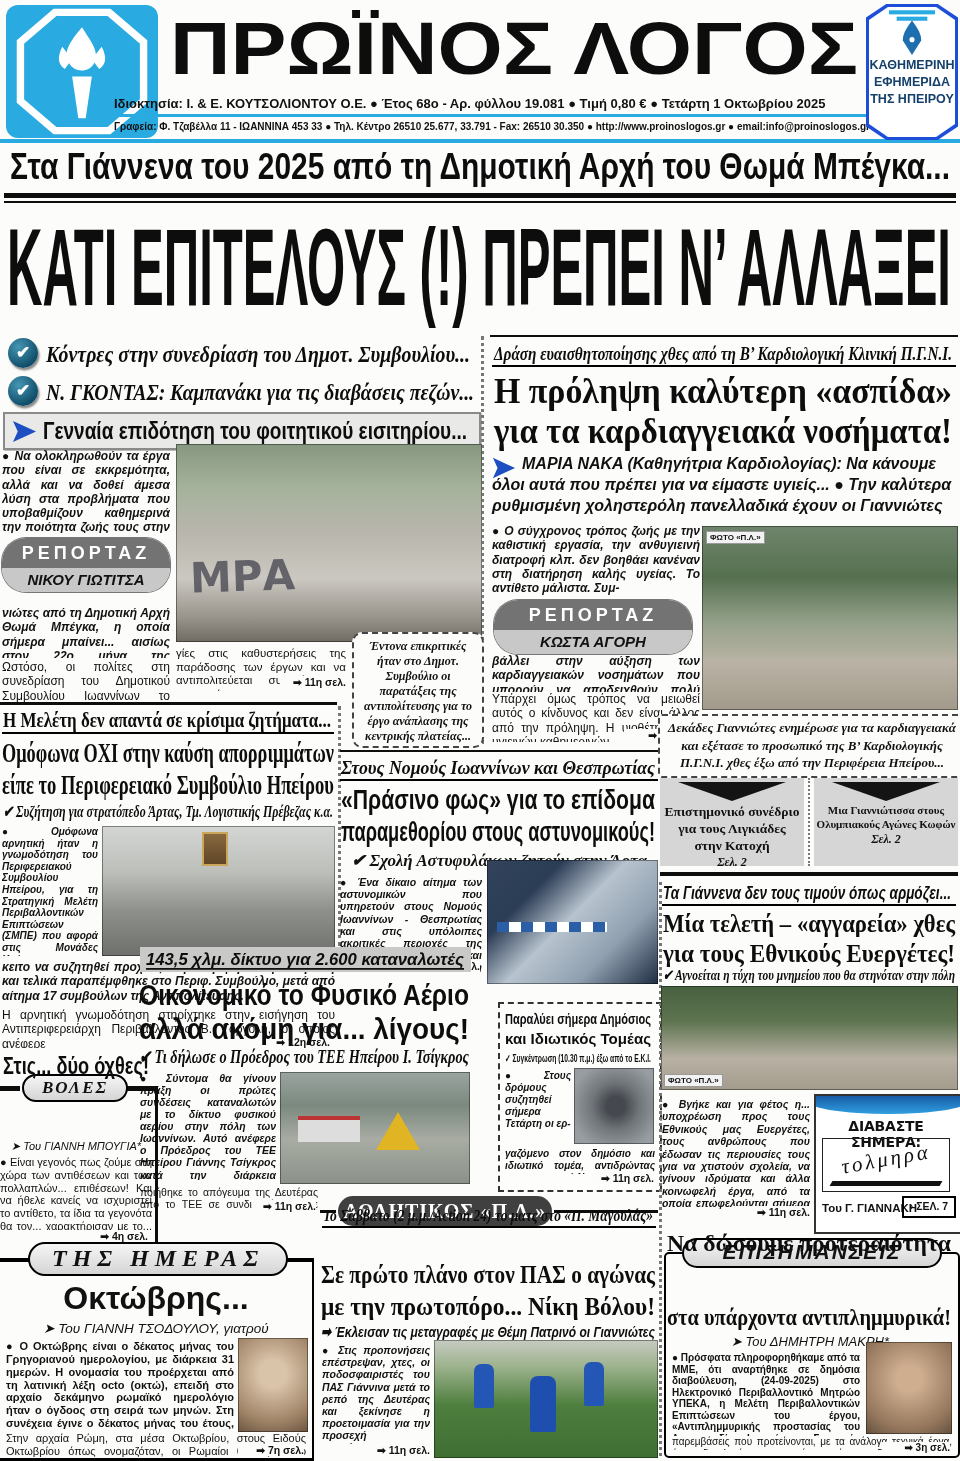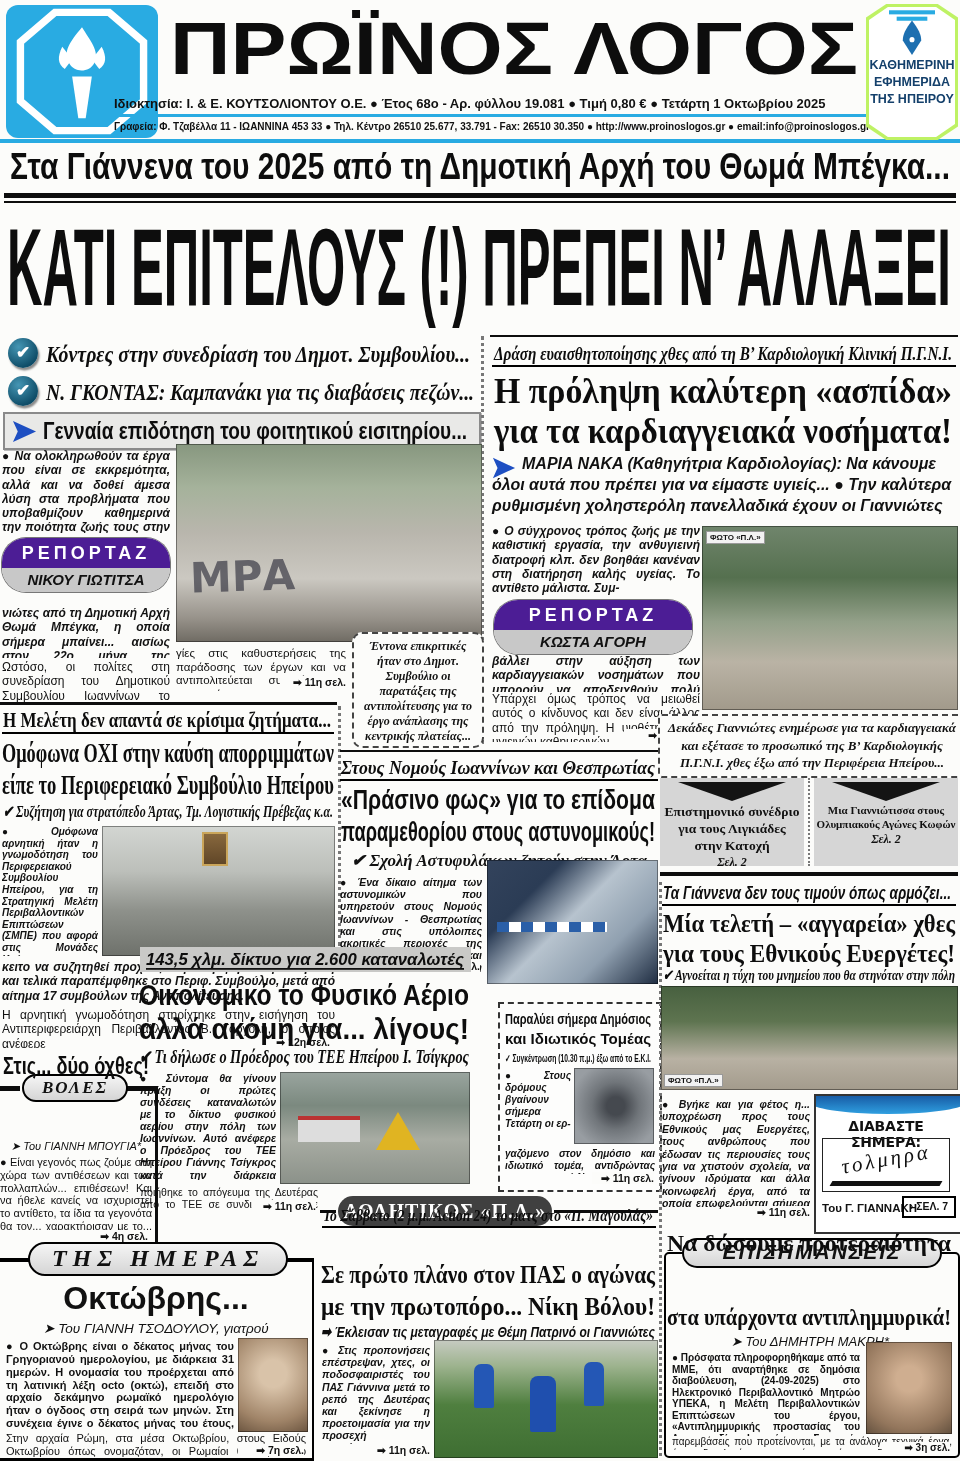--- a/index.html
+++ b/index.html
@@ -14,21 +14,21 @@
   svg text{fill:#0d0d0d}
   .st text{font-family:"Liberation Sans",sans-serif}
   .rt text{font-family:"Liberation Serif",serif}
   .ku{border-bottom:2px solid #000}
   .dotv{position:absolute;border-left:3px dotted #777}
   .rule{position:absolute;background:#0d0d0d}
   .photo{position:absolute;box-shadow:inset 0 0 0 1px rgba(0,0,0,.4)}
   .ptag{position:absolute;background:#f2f2f2;font-size:8px;font-weight:bold;padding:0 3px;border:1px solid #999;line-height:11px}
   .chk{position:absolute;width:30px;height:30px;border-radius:50%;background:radial-gradient(circle at 35% 30%,#4596b4,#0f4d68 72%);color:#fff;text-align:center;line-height:30px;font-size:17px;font-weight:bold;box-shadow:1.5px 2.5px 2px rgba(0,0,0,.45)}
   .rep{position:absolute;border-radius:24px;overflow:hidden;text-align:center;box-shadow:0 0 0 1px #777}
-  .rep .rt1{background:#4c1d95;color:#fff;font-weight:bold;letter-spacing:4px;font-size:18px;padding:5px 0 4px}
+  .rep .rt1{background:#737373;color:#fff;font-weight:bold;letter-spacing:4px;font-size:18px;padding:5px 0 4px}
   .rep .rt2{background:#c8c8c8;font-weight:bold;font-style:italic;font-size:15px;padding:3px 0 4px}
   .tz{position:absolute;background:#d6d6d6;text-align:center}
   .tri{width:0;height:0;border-left:54px solid transparent;border-right:54px solid transparent;border-top:19px solid #141414;margin:4px auto 3px}
   .pill{position:absolute;border:2.5px solid #000;border-radius:20px;background:linear-gradient(#f5f5f5,#d5d5d5);text-align:center}
   .dash{position:absolute;border:2px dashed #444;background:#fcfcfa}
 </style>
 </head>
 <body>
 
 <div class="page">
@@ -46,21 +46,21 @@
   <div class="a st" style="left:168px;top:8px;width:692px;height:84px">
     <svg width="692" height="84">
         <text x="2" y="66" font-size="74" font-weight="bold" font-family="Liberation Serif, serif" textLength="688" lengthAdjust="spacingAndGlyphs">ΠΡΩΪΝΟΣ ΛΟΓΟΣ</text>
       </svg>
   </div>
   <div class="a b" style="left:114px;top:96px;width:776px;font-size:13px;white-space:nowrap">Ιδιοκτησία:  Ι. &amp; Ε. ΚΟΥΤΣΟΛΙΟΝΤΟΥ Ο.Ε.  ●  Έτος 68ο - Αρ. φύλλου 19.081  ●  Τιμή 0,80 €  ●  Τετάρτη 1 Οκτωβρίου 2025</div>
   <div class="a" style="left:114px;top:114px;width:776px;height:3px;background:#29abe2"></div>
   <div class="a" style="left:114px;top:121px;width:776px;font-size:10px;font-weight:bold;white-space:nowrap">Γραφεία: Φ. Τζαβέλλα 11 - ΙΩΑΝΝΙΝΑ 453 33 ● Τηλ. Κέντρο 26510 25.677, 33.791 - Fax: 26510 30.350 ● http://www.proinoslogos.gr ● email:info@proinoslogos.gr</div>
   <div class="a" style="left:0;top:139px;width:960px;height:4px;background:#29abe2"></div>
 
-  <div class="a" style="left:866px;top:4px;width:92px;height:136px;background:#bef264;clip-path:polygon(22% 0,78% 0,100% 10%,100% 90%,78% 100%,22% 100%,0 90%,0 10%)">
+  <div class="a" style="left:866px;top:4px;width:92px;height:136px;background:#1d4ed8;clip-path:polygon(22% 0,78% 0,100% 10%,100% 90%,78% 100%,22% 100%,0 90%,0 10%)">
     <div style="position:absolute;inset:3px;background:#fff;clip-path:polygon(22% 0,78% 0,100% 10%,100% 90%,78% 100%,22% 100%,0 90%,0 10%)">
       <svg width="86" height="46" viewBox="0 0 30 18" style="margin:2px auto 0">
         <rect x="6" y="0.5" width="18" height="1.6" fill="#29abe2"></rect>
         <rect x="9" y="3" width="12" height="1.6" fill="#29abe2"></rect>
         <path d="M15 4.5 C12.4 8 11.4 10 11.4 12.3 L15 18 L18.6 12.3 C18.6 10 17.6 8 15 4.5 Z" fill="#1d6fb0"></path>
         <circle cx="15" cy="12" r="1" fill="#fff"></circle>
       </svg>
       <div class="c b" style="font-size:12.5px;color:#14406b;line-height:1.35;margin-top:2px">
         <div>ΚΑΘΗΜΕΡΙΝΗ</div>
         <div>ΕΦΗΜΕΡΙΔΑ</div>
@@ -270,21 +270,21 @@
   <div class="a" style="left:498px;top:1002px;width:160px;height:186px;border:2.5px dashed #333;background:#fdfdfc">
     <svg class="st" style="margin:5px 0 0 4px" width="150" height="19">
         <text x="1" y="15" font-size="15.5" font-weight="bold" textLength="146" lengthAdjust="spacingAndGlyphs">Παραλύει σήμερα Δημόσιος</text>
       </svg>
     <svg class="st" style="margin:1px 0 0 4px" width="150" height="19">
         <text x="1" y="15" font-size="15.5" font-weight="bold" textLength="146" lengthAdjust="spacingAndGlyphs">και Ιδιωτικός Τομέας</text>
       </svg>
     <svg class="st" style="margin:3px 0 0 4px" width="150" height="14">
         <text x="1" y="11" font-size="10.5" font-weight="bold" textLength="146" lengthAdjust="spacingAndGlyphs">✓ Συγκέντρωση (10.30 π.μ.) έξω από το Ε.Κ.Ι.</text>
       </svg>
-    <div class="bod bi" style="left:5px;top:66px;width:66px;height:78px;font-size:10px;line-height:1.2">● Στους δρόμους βγαίνουν σήμερα Τετάρτη οι ερ-</div>
+    <div class="bod bi" style="left:5px;top:66px;width:66px;height:78px;font-size:10px;line-height:1.2">● Στους δρόμους συζητηθεί σήμερα Τετάρτη οι ερ-</div>
     <div class="photo" style="left:74px;top:64px;width:80px;height:76px;background:radial-gradient(circle at 52% 50%,#45494f 16%,#70757a 42%,#989da2 80%)"></div>
     <div class="bod bi" style="left:5px;top:144px;width:150px;height:26px;font-size:10px;line-height:1.2">γαζόμενο στον δημόσιο και ιδιωτικό τομέα, αντιδρώντας στο εργασιακό Νομο-</div>
     <div class="jmp" style="left:92px;top:168px;width:62px">➡ 11η σελ.</div>
   </div>
 
   <div class="rule" style="left:320px;top:1210px;width:16px;height:2.5px"></div>
   <div class="rule" style="left:554px;top:1210px;width:104px;height:2.5px"></div>
   <div class="a ser b c" style="left:338px;top:1196px;width:214px;height:30px;background:#404040;border-radius:16px;color:#fff;font-size:20px;line-height:30px;letter-spacing:1px">ΑΘΛΗΤΙΚΟΣ «Π.Λ.»</div>
   <div class="a rt ku" style="left:322px;top:1204px;width:334px">
     <svg width="334" height="22">

